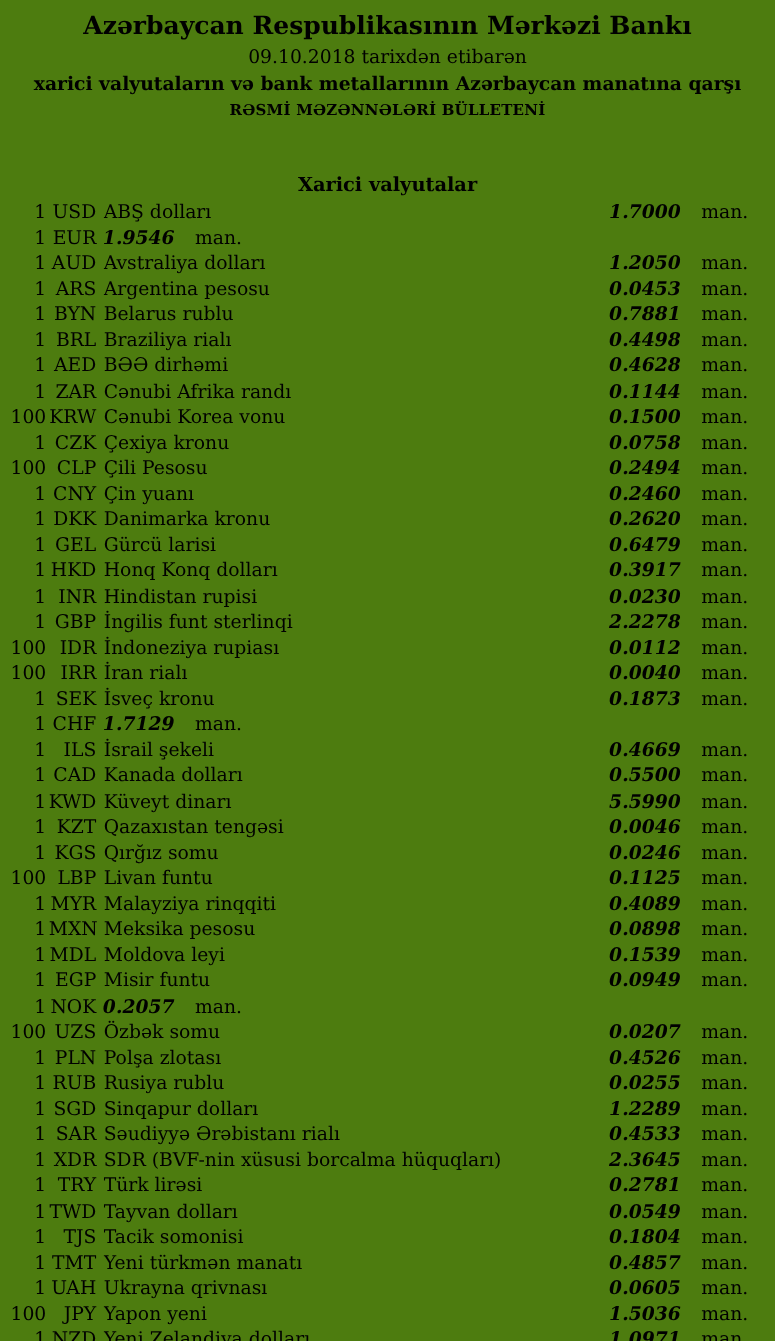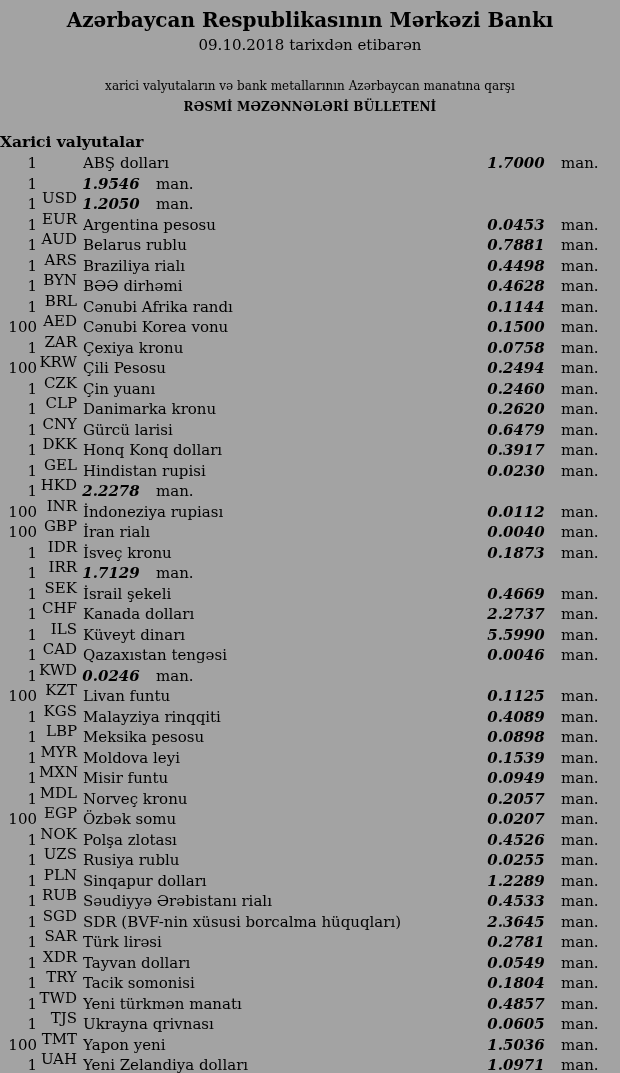--- a/index.html
+++ b/index.html
@@ -5,44 +5,44 @@
   html, body { margin: 0; padding: 0; }
   body {
     font-family: "DejaVu Serif", "Liberation Serif", serif;
     background: #ffffff;
     color: #000000;
   }
   .page {
     position: relative;
     width: 620px;
     height: 1073px;
-    background: #a3a3a3;
+    background: #4d7c0f;
     overflow: hidden;
   }
   .header { text-align: center; padding-top: 7px; }
   .bank-name     { font-size: 20px;   line-height: 27px; font-weight: bold; }
   .date-line     { font-size: 15px;   line-height: 22px; font-weight: normal; }
-  .subject-line  { font-size: 12px;   line-height: 22px; font-weight: normal; margin-top: 19px; }
+  .subject-line  { font-size: 15px;   line-height: 22px; font-weight: bold; }
   .bulletin-title{ font-size: 12px;   line-height: 21px; font-weight: bold; letter-spacing: 0.2px; }
   .section-title {
     font-size: 15.5px; line-height: 22px; font-weight: bold;
-    text-align: left; margin-top: 13px;
+    text-align: center; margin-top: 38px;
   }
   .rates-table { width: 620px; }
   .row {
     display: flex;
     height: 20.5px;
     line-height: 20.5px;
     font-size: 15px;
     padding-right: 23px;
     box-sizing: border-box;
     white-space: nowrap;
   }
   .qty  { width: 37px;  text-align: right; flex: none; }
-  .code { width: 38px;  margin-left: 2px; text-align: right; flex: none; margin-top: 35px; }
+  .code { width: 38px;  margin-left: 2px; text-align: right; flex: none; }
   .name { flex: 1; margin-left: 6px; overflow: hidden; }
   .rate { width: 68px;  text-align: center; font-weight: bold; font-style: italic; flex: none; }
   .unit { width: 36px;  margin-left: 11px; flex: none; }
 </style>
 </head>
 <body>
 
 <div class="page">
   <div class="header">
     <div class="bank-name">Azərbaycan Respublikasının Mərkəzi Bankı</div>
@@ -63,20 +63,21 @@
   </div>
       <div class="row">
     <span class="qty">1</span>
     <span class="code">EUR</span>
     <span class="rate">1.9546</span>
     <span class="unit">man.</span>
   </div>
       <div class="row">
     <span class="qty">1</span>
     <span class="code">AUD</span>
+    <span class="name">Avstraliya dolları</span>
     <span class="rate">1.2050</span>
     <span class="unit">man.</span>
   </div>
       <div class="row">
     <span class="qty">1</span>
     <span class="code">ARS</span>
     <span class="name">Argentina pesosu</span>
     <span class="rate">0.0453</span>
     <span class="unit">man.</span>
   </div>
@@ -160,20 +161,21 @@
       <div class="row">
     <span class="qty">1</span>
     <span class="code">INR</span>
     <span class="name">Hindistan rupisi</span>
     <span class="rate">0.0230</span>
     <span class="unit">man.</span>
   </div>
       <div class="row">
     <span class="qty">1</span>
     <span class="code">GBP</span>
+    <span class="name">İngilis funt sterlinqi</span>
     <span class="rate">2.2278</span>
     <span class="unit">man.</span>
   </div>
       <div class="row">
     <span class="qty">100</span>
     <span class="code">IDR</span>
     <span class="name">İndoneziya rupiası</span>
     <span class="rate">0.0112</span>
     <span class="unit">man.</span>
   </div>
@@ -201,40 +203,41 @@
     <span class="qty">1</span>
     <span class="code">ILS</span>
     <span class="name">İsrail şekeli</span>
     <span class="rate">0.4669</span>
     <span class="unit">man.</span>
   </div>
       <div class="row">
     <span class="qty">1</span>
     <span class="code">CAD</span>
     <span class="name">Kanada dolları</span>
-    <span class="rate">2.2737</span>
+    <span class="rate">0.5500</span>
     <span class="unit">man.</span>
   </div>
       <div class="row">
     <span class="qty">1</span>
     <span class="code">KWD</span>
     <span class="name">Küveyt dinarı</span>
     <span class="rate">5.5990</span>
     <span class="unit">man.</span>
   </div>
       <div class="row">
     <span class="qty">1</span>
     <span class="code">KZT</span>
     <span class="name">Qazaxıstan tengəsi</span>
     <span class="rate">0.0046</span>
     <span class="unit">man.</span>
   </div>
       <div class="row">
     <span class="qty">1</span>
     <span class="code">KGS</span>
+    <span class="name">Qırğız somu</span>
     <span class="rate">0.0246</span>
     <span class="unit">man.</span>
   </div>
       <div class="row">
     <span class="qty">100</span>
     <span class="code">LBP</span>
     <span class="name">Livan funtu</span>
     <span class="rate">0.1125</span>
     <span class="unit">man.</span>
   </div>
@@ -262,21 +265,20 @@
       <div class="row">
     <span class="qty">1</span>
     <span class="code">EGP</span>
     <span class="name">Misir funtu</span>
     <span class="rate">0.0949</span>
     <span class="unit">man.</span>
   </div>
       <div class="row">
     <span class="qty">1</span>
     <span class="code">NOK</span>
-    <span class="name">Norveç kronu</span>
     <span class="rate">0.2057</span>
     <span class="unit">man.</span>
   </div>
       <div class="row">
     <span class="qty">100</span>
     <span class="code">UZS</span>
     <span class="name">Özbək somu</span>
     <span class="rate">0.0207</span>
     <span class="unit">man.</span>
   </div>

